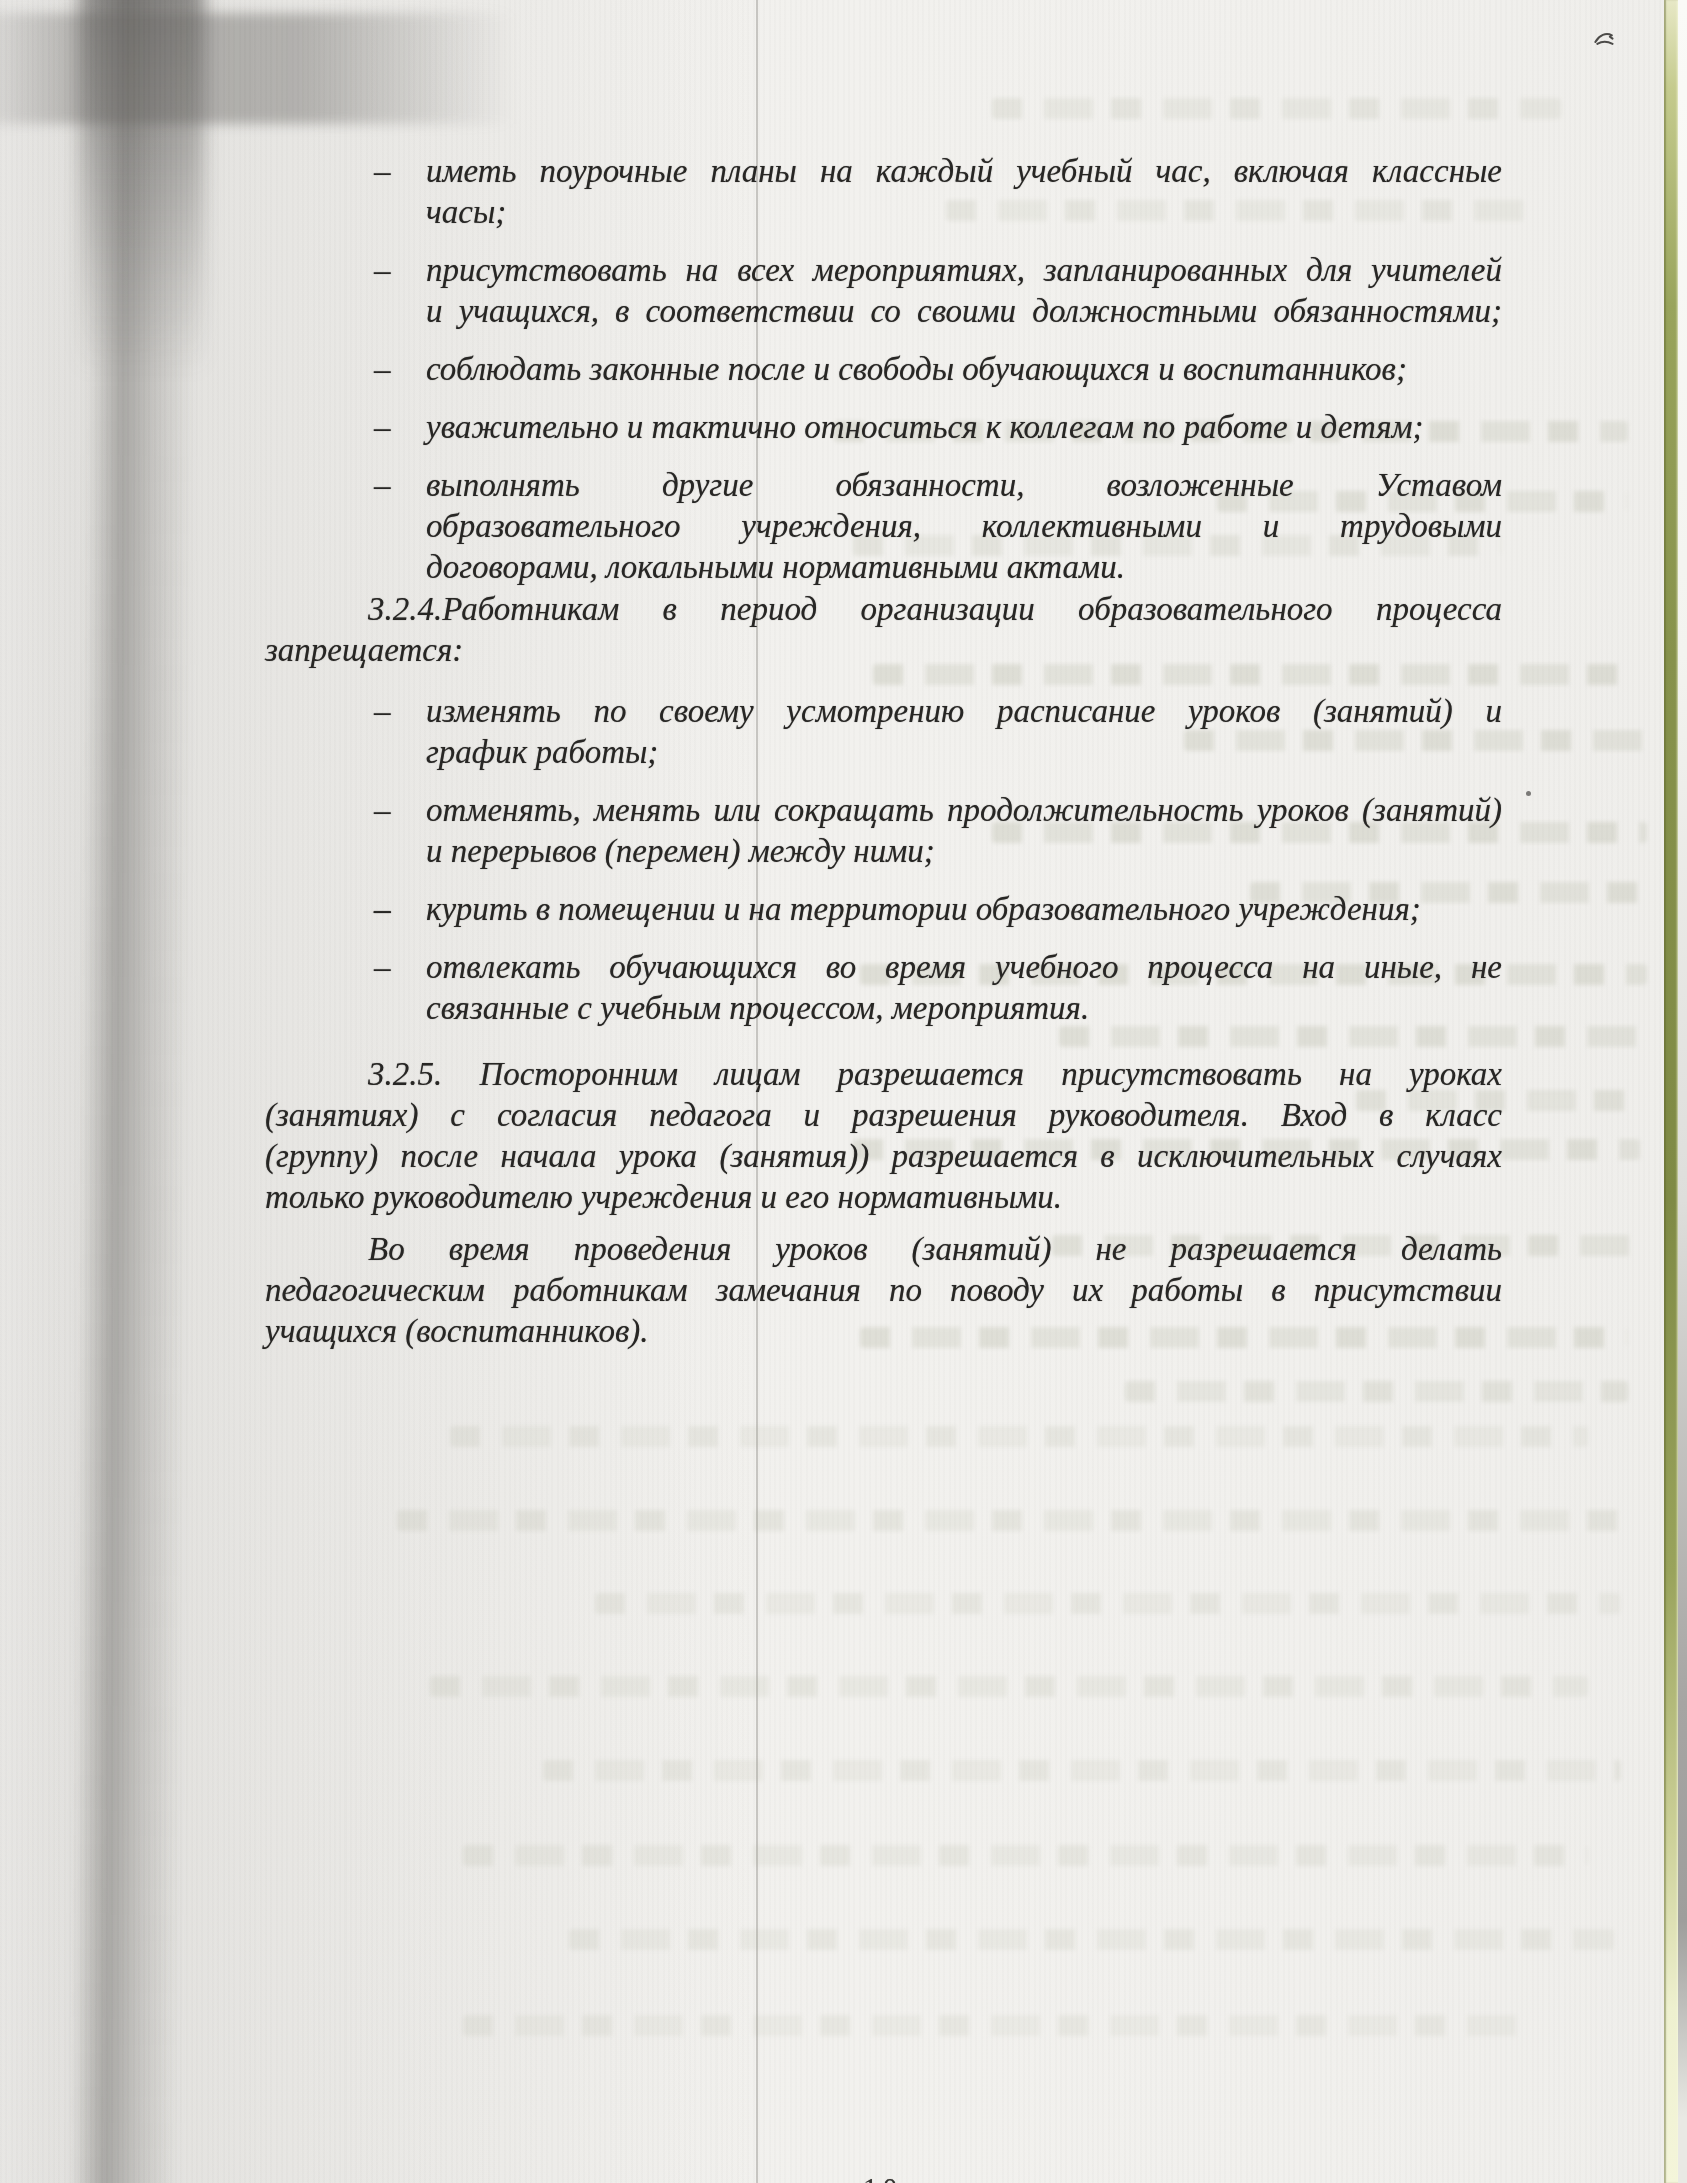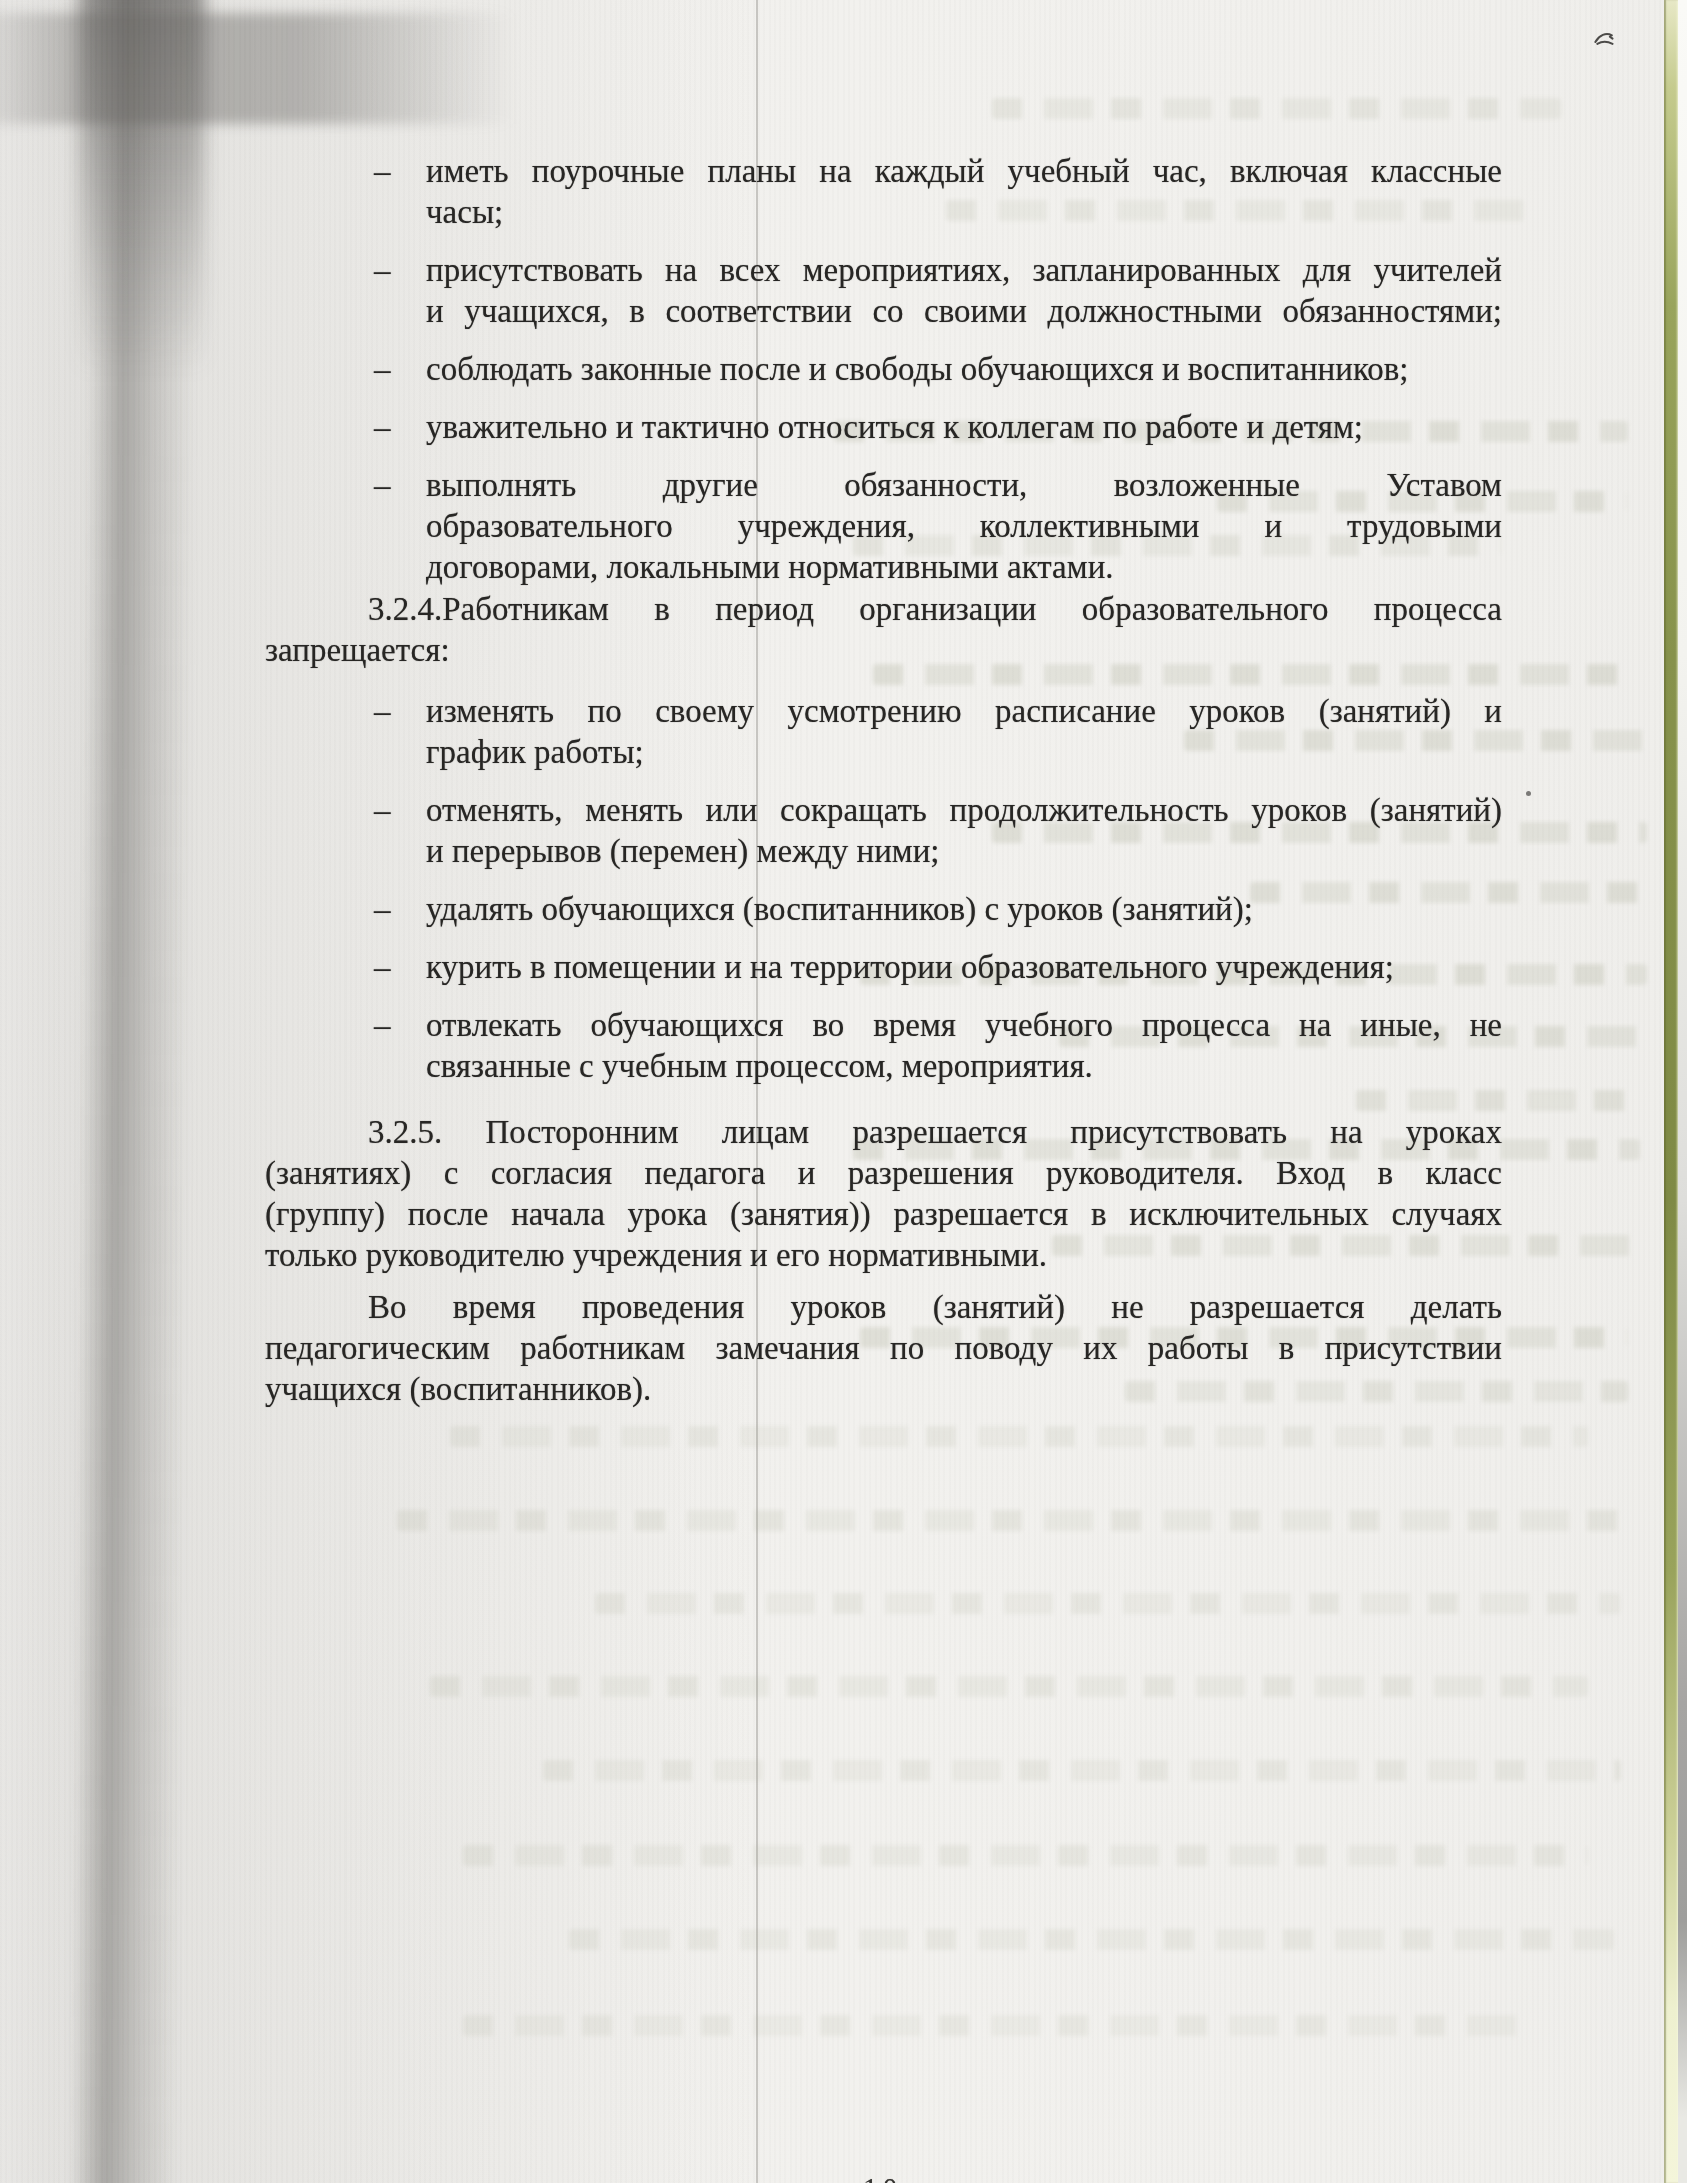--- a/index.html
+++ b/index.html
@@ -69,21 +69,21 @@
     background: linear-gradient(to bottom,
       #fafaf7 0%, #f3f3ef 30%, #dededb 55%, #a6a5a3 78%, #9e9e9c 88%, #e9e9e4 97%);
   }
   
   .textblock {
     position: absolute; left: 265px; top: 151px; width: 1237px;
     font-size: 33px; line-height: 41px;
     color: #272624;
     text-shadow: 0 0 1.1px rgba(40,38,36,0.55);
   }
-  .line { white-space: nowrap; }
+  .line { white-space: nowrap; font-style: italic; }
   .j { text-align: justify; text-align-last: justify; white-space: normal; }
   .bullet { position: relative; padding-left: 161px; margin-bottom: 17px; }
   .bullet:last-child { margin-bottom: 0; }
   .dash { position: absolute; left: 109px; top: 0; }
   .indent1 { text-indent: 103px; }
   .para-324 { margin-top: 1px; }
   .list-b  { margin-top: 20px; }
   .para-325 { margin-top: 25px; }
   .para-final { margin-top: 10.6px; }
   
@@ -188,21 +188,20 @@
         <div class="line j">изменять по своему усмотрению расписание уроков (занятий) и</div>
         <div class="line">график работы;</div>
       </div>
       <div class="bullet">
         <span class="dash">–</span>
         <div class="line j">отменять, менять или сокращать продолжительность уроков (занятий)</div>
         <div class="line">и перерывов (перемен) между ними;</div>
       </div>
       <div class="bullet">
         <span class="dash">–</span>
-        <div class="line">удалять обучающихся (воспитанников) с уроков (занятий);</div>
       </div>
       <div class="bullet">
         <span class="dash">–</span>
         <div class="line">курить в помещении и на территории образовательного учреждения;</div>
       </div>
       <div class="bullet">
         <span class="dash">–</span>
         <div class="line j">отвлекать обучающихся во время учебного процесса на иные, не</div>
         <div class="line">связанные с учебным процессом, мероприятия.</div>
       </div>

